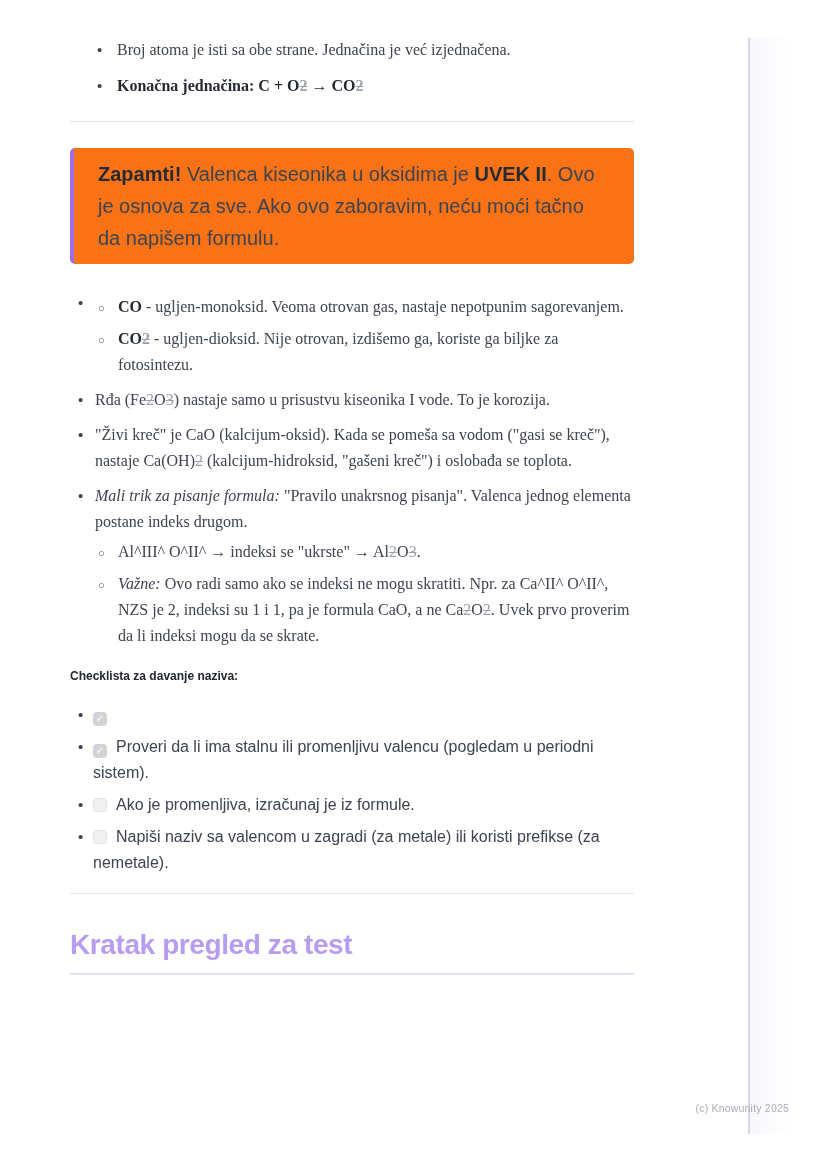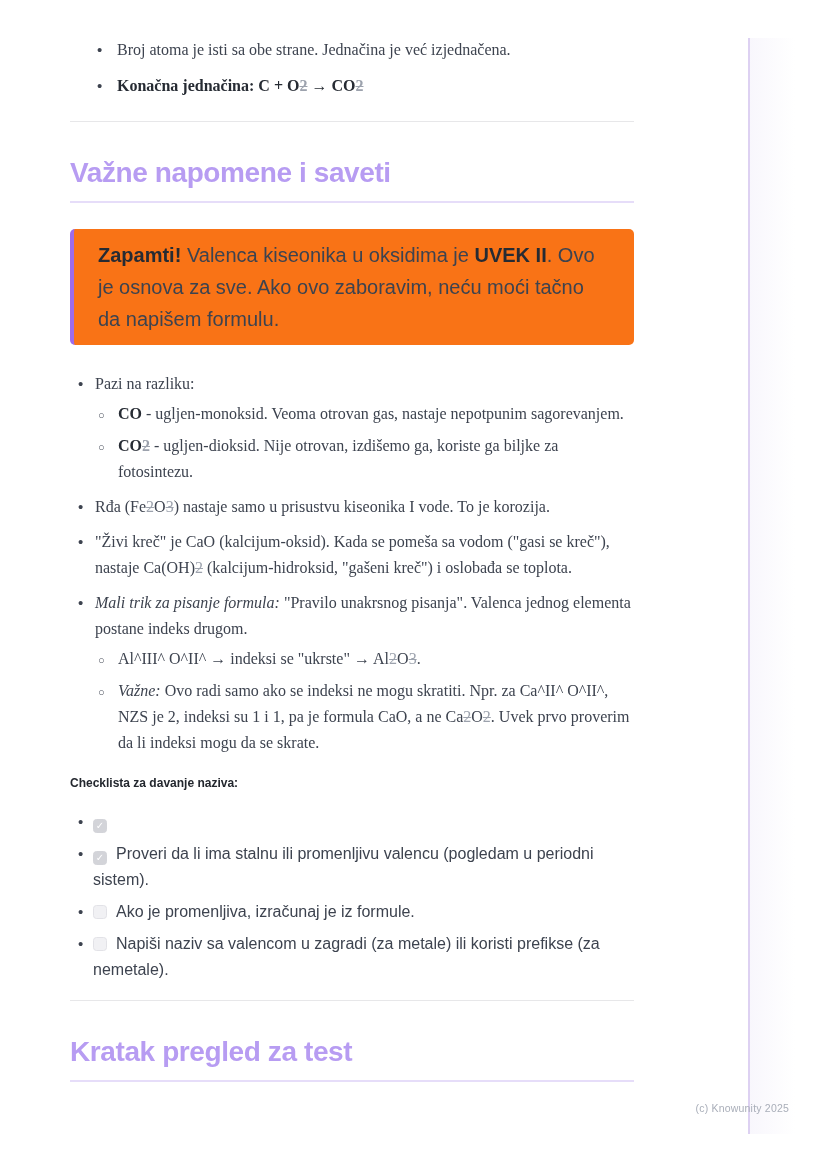--- a/index.html
+++ b/index.html
@@ -87,33 +87,31 @@
       <div class="text-col"><span>Broj atoma je isti sa obe strane. Jednačina je već izjednačena.</span></div>
     </div>
     <div class="li-row">
       <span class="marker disc">•</span>
       <div class="text-col"><span class="seg-b">Konačna jednačina: C + O</span><span class="seg-bs">2</span><span class="seg-b"> → CO</span><span class="seg-bs">2</span></div>
     </div>
   </div>
 
   <hr class="rule">
 
-  <h1 class="section">Važne napomene i saveti</h1>
 
   <div class="callout">
     <div><span class="seg-b">Zapamti!</span><span> Valenca kiseonika u oksidima je </span><span class="seg-b">UVEK II</span><span>. Ovo je osnova za sve. Ako ovo zaboravim, neću moći tačno da napišem formulu.</span></div>
   </div>
 
   <div class="main-list">
 
     <div class="item">
       <div class="li-row">
         <span class="marker disc">•</span>
         <div class="text-col">
-          <div><span>Pazi na razliku:</span></div>
           <div class="sub-list">
             <div class="li-row">
               <span class="marker circle">○</span>
               <div class="text-col"><span class="seg-b">CO</span><span> - ugljen-monoksid. Veoma otrovan gas, nastaje nepotpunim sagorevanjem.</span></div>
             </div>
             <div class="li-row">
               <span class="marker circle">○</span>
               <div class="text-col"><span class="seg-b">CO</span><span class="seg-bs">2</span><span> - ugljen-dioksid. Nije otrovan, izdišemo ga, koriste ga biljke za fotosintezu.</span></div>
             </div>
           </div>

